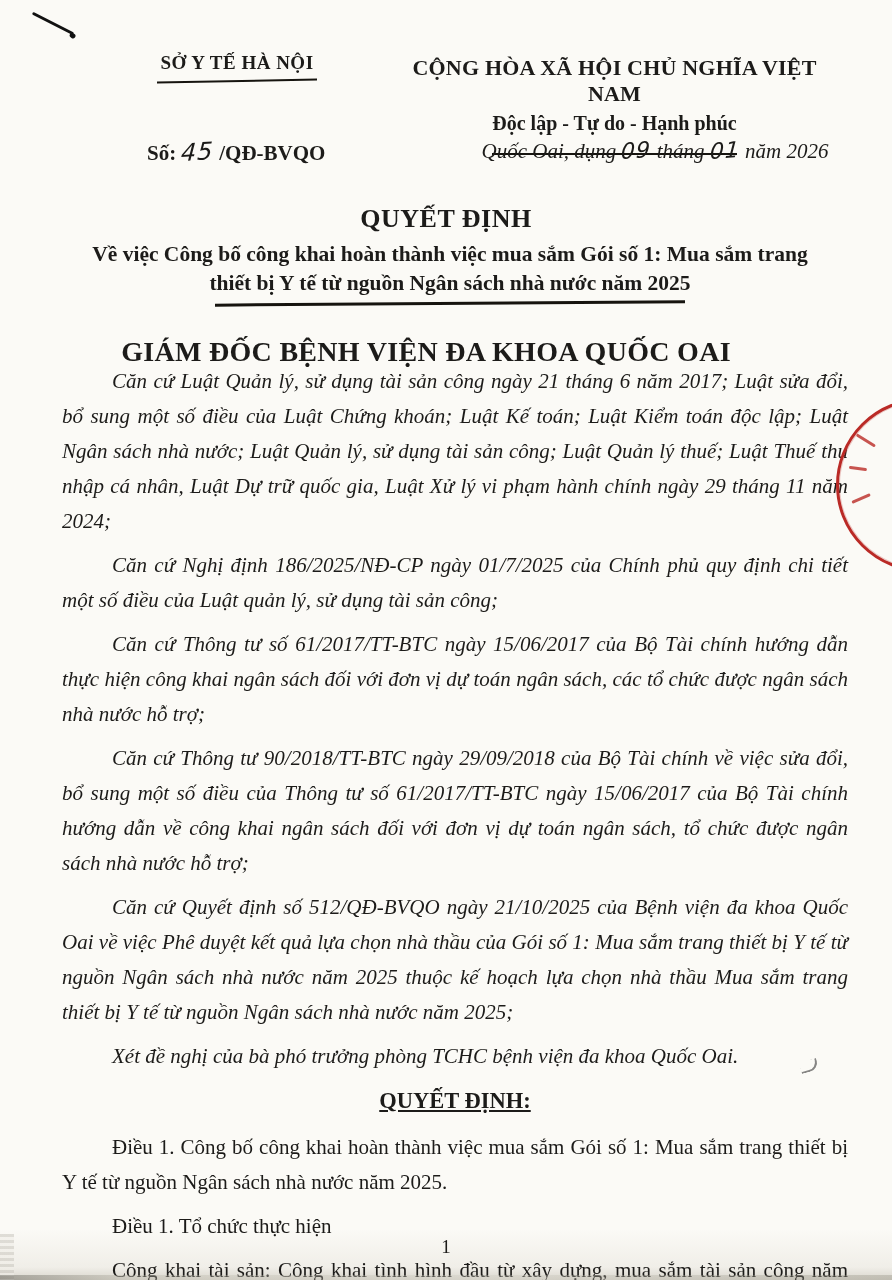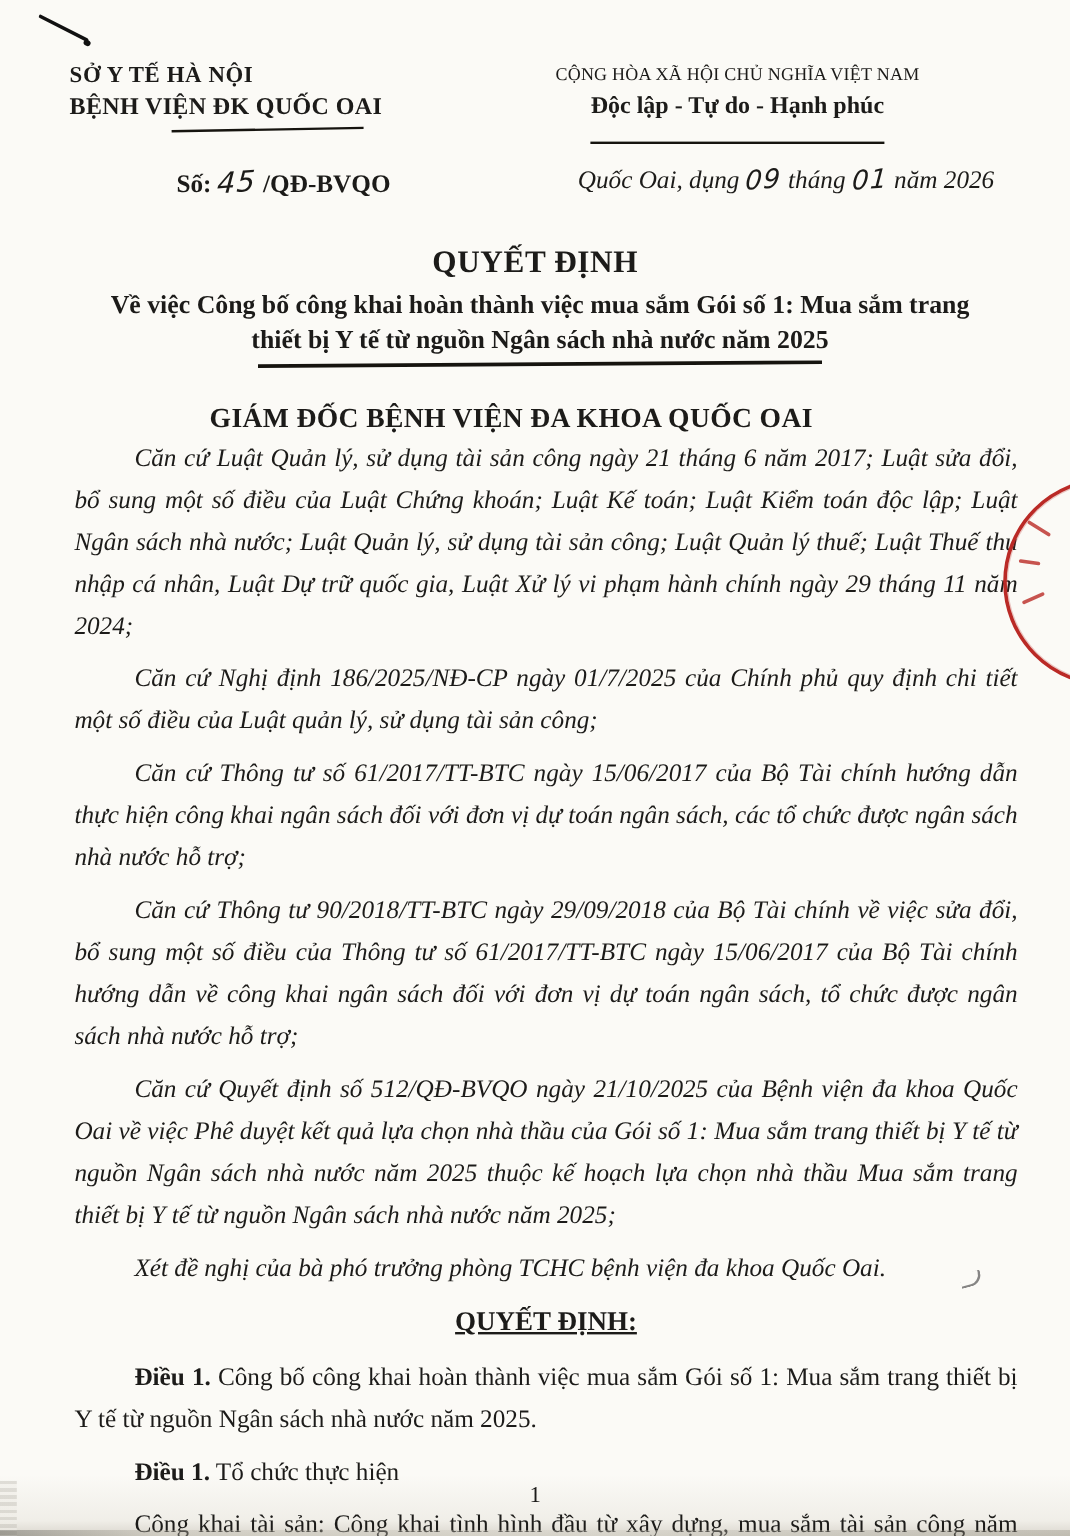--- a/index.html
+++ b/index.html
@@ -27,50 +27,50 @@
     position:absolute;left:0;bottom:0;width:14px;height:46px;
     background:repeating-linear-gradient(180deg,#c9c6be 0 3px,#efede7 3px 6px);
     opacity:.55;
   }
   .bottom-edge{
     position:absolute;left:0;bottom:0;width:100%;height:5px;
     background:linear-gradient(90deg,#3a382f,#b9b5a8 15%,#cfccc1 55%,#8e8a7c);
     opacity:.35;
   }
   
-  .hdr-left{position:absolute;left:58px;top:52px;width:330px;text-align:left;}
+  .hdr-left{position:absolute;left:72px;top:52px;width:330px;text-align:center;}
   .hdr-left .l1{font-weight:bold;font-size:19px;letter-spacing:.5px;}
   .hdr-left .l2{font-weight:bold;font-size:20px;margin-top:4px;letter-spacing:.3px;}
   .hdr-left .rule{width:160px;height:2px;background:#16140f;margin:6px auto 0;transform:rotate(-1deg);}
   .hdr-right{position:absolute;left:392px;top:55px;width:445px;text-align:center;}
-  .hdr-right .l1{font-weight:normal;font-size:15px;letter-spacing:.2px;}
+  .hdr-right .l1{font-weight:bold;font-size:22px;letter-spacing:.2px;}
   .hdr-right .l2{font-weight:bold;font-size:20px;margin-top:5px;display:inline-block;
      border-bottom:2px solid #16140f;padding-bottom:18px;}
   .doc-number{position:absolute;left:147px;top:138px;font-size:21px;font-weight:bold;}
   .hand{font-family:"DejaVu Sans",sans-serif;font-style:italic;font-weight:normal;
      display:inline-block;transform:rotate(-4deg) skewX(-8deg);font-size:24px;letter-spacing:1px;}
   .date-line{position:absolute;left:455px;top:138px;width:400px;text-align:center;
      font-style:italic;font-size:21px;}
   .date-line .hand{font-size:22px;}
   
   .title{position:absolute;left:0;top:204px;width:892px;text-align:center;
      font-weight:bold;font-size:26px;letter-spacing:.5px;}
   .subject{position:absolute;left:70px;top:240px;width:760px;text-align:center;
      font-weight:bold;font-size:21.5px;line-height:29px;}
   .subject .rule{width:470px;height:2.5px;background:#16140f;margin:4px auto 0;transform:rotate(-.4deg);}
   .authority{position:absolute;left:0;top:336px;width:852px;text-align:center;
-     font-weight:bold;font-size:23px;letter-spacing:.3px;}
+     font-weight:bold;font-size:28px;letter-spacing:.3px;}
   
   .body-text{position:absolute;left:62px;top:364px;width:786px;
      font-size:21px;line-height:35px;text-align:justify;}
   .body-text p{margin:0 0 9px 0;text-indent:50px;}
   .body-text p.cite{font-style:italic;}
   .decision-heading{text-align:center;font-weight:bold;font-size:22.5px;
      margin:4px 0 12px 0 !important;text-indent:0 !important;text-decoration:underline;}
-  .b{font-weight:bold;}
+  .b{font-weight:normal;}
   .i{font-style:italic;}
   
   .stamp{
     position:absolute;right:-118px;top:398px;width:168px;height:168px;
     border:3px solid rgba(186,42,38,.85);border-radius:50%;
     box-shadow:inset 0 0 0 1px rgba(186,42,38,.25);
   }
   .stamp .sq1,.stamp .sq2,.stamp .sq3{
     position:absolute;background:rgba(186,42,38,.8);border-radius:2px;
   }
@@ -87,21 +87,20 @@
 </style>
 </head>
 <body>
 
 <div class="page">
 
   <div class="pen-mark"></div>
 
   <div class="hdr-left">
     <div class="l1">SỞ Y TẾ HÀ NỘI</div>
-    <div class="l2">BỆNH VIỆN ĐK QUỐC OAI</div>
     <div class="rule"></div>
   </div>
 
   <div class="hdr-right">
     <div class="l1">CỘNG HÒA XÃ HỘI CHỦ NGHĨA VIỆT NAM</div>
     <div class="l2">Độc lập - Tự do - Hạnh phúc</div>
   </div>
 
   <div class="doc-number">
     <span>Số:</span>

